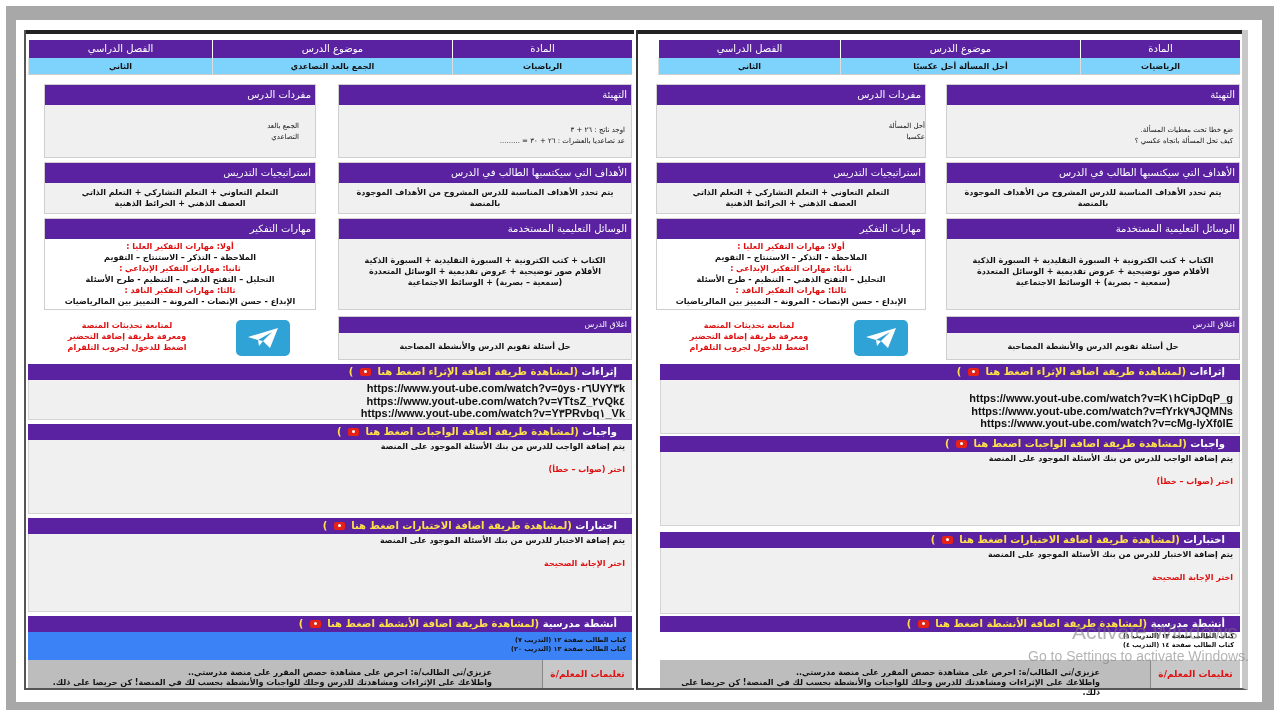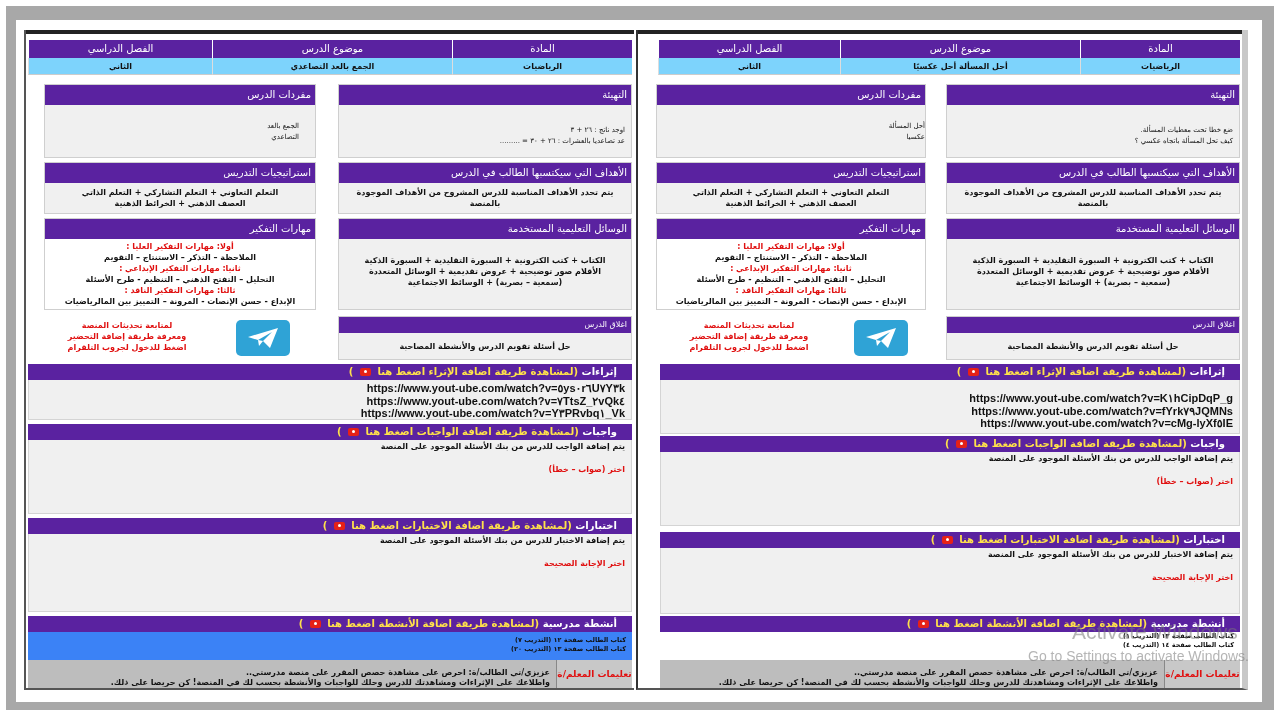--- a/index.html
+++ b/index.html
@@ -65,22 +65,22 @@
     direction: ltr; text-align: right; font-family: "Liberation Sans", sans-serif; font-weight: bold;
     font-size: 11px; color: #111; line-height: 12.5px; padding-right: 6px;
   }
   .tele-wrap { position: absolute; }
   .tele-icon {
     width: 54px; height: 36px; background: #2fa3d6; border-radius: 5px; position: relative;
   }
   .tele-text { position: absolute; color: #e01010; font-size: 8px; font-weight: bold; text-align: center; line-height: 11px; }
   .footer-row { position: absolute; display: flex; flex-direction: row; background: #bdbdbd; }
   .footer-label {
-    width: 76px; color: #e01010; font-size: 9px; font-weight: bold; text-align: center;
-    display: flex; align-items: center; justify-content: center; border-left: 1px solid #888; background: #c8c8c8;
+    width: 90px; color: #e01010; font-size: 9px; font-weight: bold; text-align: center;
+    display: flex; align-items: center; justify-content: center; border-left: 1px solid #888; background: #c8c8c8; margin-left: 44px;
   }
   .footer-text { flex: 1; font-size: 8px; font-weight: bold; color: #111; padding: 8px 6px; line-height: 10px; }
   .watermark {
     position: absolute; color: rgba(120,120,120,0.55); font-family: "Liberation Sans", sans-serif;
   }
 </style>
 </head>
 <body>
 
 <div class="outer-frame"></div>

